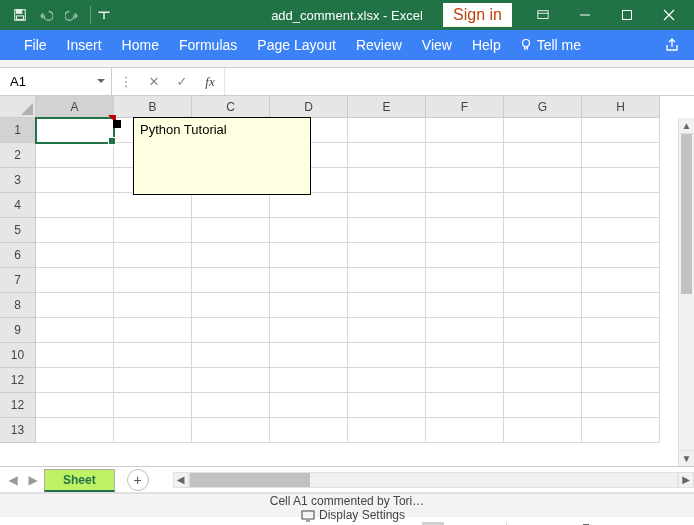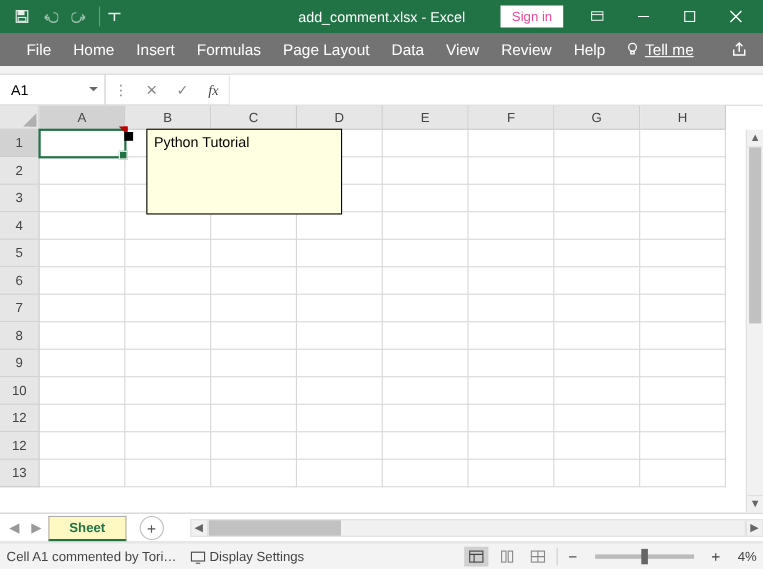--- a/index.html
+++ b/index.html
@@ -6,34 +6,34 @@
   body { width: 694px; height: 525px; overflow: hidden; background: #fff; }
 
   
   .titlebar { height: 30px; background: #217346; display: flex; align-items: center; color: #fff; font-size: 12px; position: relative; gap: 32px; }
   .qat { display: flex; align-items: center; gap: 2px; padding-left: 8px; }
   .qat-btn { width: 24px; height: 24px; display: flex; align-items: center; justify-content: center; opacity: 0.9; }
   .qat-btn svg { width: 14px; height: 14px; }
   .qat-sep { width: 1px; height: 18px; background: rgba(255,255,255,.3); margin: 0 4px; }
   .doc-title { position: absolute; left: 0; right: 0; text-align: center; pointer-events: none; font-size: 13px; }
   .title-right { margin-left: auto; display: flex; align-items: center; gap: 0; padding-right: 4px; }
-  .signin-btn { background: #fff; color: #ec4899; border: none; padding: 3px 10px; font-size: 12px; margin-right: 10px; cursor: pointer; }
+  .signin-btn { background: #fff; color: #c2410c; border: none; padding: 3px 10px; font-size: 16px; margin-right: 10px; cursor: pointer; }
   .win-btn { width: 42px; height: 28px; display: flex; align-items: center; justify-content: center; color: #fff; }
   .win-btn svg { width: 12px; height: 12px; }
 
-  .ribbon-tabs { height: 30px; background: #737373; display: flex; align-items: center; color: #fff; padding: 0 4px 0 14px; font-size: 14px; }
+  .ribbon-tabs { height: 30px; background: #3b82f6; display: flex; align-items: center; color: #fff; padding: 0 4px 0 14px; font-size: 14px; }
   .ribbon-tab { padding: 0 10px; height: 30px; line-height: 30px; cursor: pointer; white-space: nowrap; }
-  .ribbon-tell { display: flex; align-items: center; gap: 4px; padding: 0 8px; text-decoration: underline; }
+  .ribbon-tell { display: flex; align-items: center; gap: 4px; padding: 0 8px; }
   .share-btn { margin-left: auto; padding: 0 10px; display: flex; align-items: center; }
 
   .toolbar-collapsed { height: 8px; background: #f3f3f3; border-bottom: 1px solid #d0d0d0; }
 
   
   .formula-row { height: 28px; border-bottom: 1px solid #ccc; display: flex; align-items: stretch; background: #fff; }
-  .name-box { width: 96px; border-right: 1px solid #ccc; display: flex; align-items: center; padding-left: 10px; font-size: 13px; position: relative; }
+  .name-box { width: 112px; border-right: 1px solid #ccc; display: flex; align-items: center; padding-left: 10px; font-size: 13px; position: relative; }
   .name-box::after { content: ""; position: absolute; right: 6px; top: 11px; border: 4px solid transparent; border-top-color: #666; }
   .fx-icons { display: flex; align-items: center; border-right: 1px solid #e5e5e5; }
   .fx-btn { width: 28px; height: 28px; display: flex; align-items: center; justify-content: center; color: #888; font-size: 13px; }
   .fx-btn.active { color: #444; }
   .formula-input { flex: 1; border: none; padding: 0 6px; font-size: 13px; outline: none; }
 
   
   .sheet-wrap { position: relative; height: 371px; overflow: hidden; border-bottom: 1px solid #ccc;}
   .grid { display: grid; grid-template-columns: 36px repeat(8, 78px); position: absolute; top:0; left:0; }
   .col-head, .row-head { background: #e6e6e6; border-right: 1px solid #ccc; border-bottom: 1px solid #ccc; font-size: 12px; color: #444; text-align: center; height: 22px; line-height: 22px; }
@@ -54,29 +54,29 @@
   .vscroll { position:absolute; top:22px; right:0; width:16px; bottom:0; background:#f1f1f1; border-left:1px solid #e0e0e0;}
   .vscroll .up,.vscroll .down{height:16px;display:flex;align-items:center;justify-content:center;color:#666;font-size:10px;}
   .vscroll .up{border-bottom:1px solid #e0e0e0;}
   .vscroll .down{position:absolute;bottom:0;width:100%;border-top:1px solid #e0e0e0;}
   .vscroll .thumb{position:absolute;top:16px;left:2px;right:2px;height:160px;background:#c1c1c1;}
 
   
   .tabrow { height: 26px; display: flex; align-items: stretch; background:#fff; border-bottom:1px solid #e0e0e0; font-size:12px;}
   .tabrow-left { display:flex; align-items:center; padding:0 4px; gap:2px; }
   .nav-btn { width:18px; height:22px; display:flex; align-items:center; justify-content:center; color:#999; cursor:pointer;}
-  .sheet-tab { background:#fef9c3; border:1px solid #aeaeae; border-bottom:2px solid #217346; padding:3px 18px; font-weight:bold; color:#217346; position:relative; top:1px;}
+  .sheet-tab { background:#bef264; border:1px solid #aeaeae; border-bottom:2px solid #217346; padding:3px 18px; font-weight:bold; color:#217346; position:relative; top:1px;}
   .add-sheet { width:22px;height:22px;border:1px solid #bdbdbd;border-radius:11px;display:flex;align-items:center;justify-content:center;margin-left:10px;color:#555;font-size:14px;align-self:center;}
   .hscroll { flex:1; display:flex; align-items:center; margin-left:20px; }
   .hscroll-track{flex:1;height:16px;background:#f1f1f1;position:relative;border:1px solid #e0e0e0;}
   .hscroll-track .thumb{position:absolute;left:0;top:0;bottom:0;width:120px;background:#c1c1c1;}
   .hscroll .arrow{width:16px;height:16px;display:flex;align-items:center;justify-content:center;background:#f1f1f1;border:1px solid #e0e0e0;color:#666;font-size:10px;}
 
   
-  .statusbar { height: 24px; background:#f3f3f3; border-top:1px solid #e0e0e0; display:flex; align-items:center; font-size:12px; color:#444; padding:0 6px;}
+  .statusbar { height: 24px; background:#f3f3f3; border-top:1px solid #e0e0e0; display:flex; align-items:center; font-size:12px; color:#444; padding:0 6px;flex-direction:column;}
   .status-text{flex:0 0 auto; max-width:190px; white-space:nowrap; overflow:hidden; text-overflow:ellipsis;}
   .status-mid{display:flex;align-items:center;gap:6px;margin-left:12px;}
   .status-right{margin-left:auto;display:flex;align-items:center;gap:6px;}
   .view-btn{width:22px;height:18px;display:flex;align-items:center;justify-content:center;color:#555;}
   .view-btn.active{background:#d0d0d0;}
   .zoom-slider{width:90px;height:4px;background:#bbb;position:relative;margin:0 6px;}
   .zoom-slider::before{content:"";position:absolute;left:50%;top:-4px;width:1px;height:12px;background:#888;}
   .zoom-thumb{position:absolute;left:50%;top:-5px;width:6px;height:14px;background:#666;transform:translateX(-50%);}
   .zoom-btn{width:16px;text-align:center;color:#444;font-size:14px;cursor:pointer;}
   .vsep{width:1px;height:16px;background:#ccc;}
@@ -133,27 +133,26 @@
       <svg viewBox="0 0 12 12" stroke="#fff" stroke-width="1.2">
           <line x1="1" y1="1" x2="11" y2="11"></line>
           <line x1="11" y1="1" x2="1" y2="11"></line>
         </svg>
     </div>
   </div>
 </div>
 
 <div class="ribbon-tabs">
   <div class="ribbon-tab">File</div>
+  <div class="ribbon-tab">Insert</div>
   <div class="ribbon-tab">Home</div>
-  <div class="ribbon-tab">Insert</div>
   <div class="ribbon-tab">Formulas</div>
   <div class="ribbon-tab">Page Layout</div>
-  <div class="ribbon-tab">Data</div>
+  <div class="ribbon-tab">Review</div>
   <div class="ribbon-tab">View</div>
-  <div class="ribbon-tab">Review</div>
   <div class="ribbon-tab">Help</div>
   <div class="ribbon-tell">
     <svg width="14" height="14" viewBox="0 0 14 14" fill="none" stroke="#fff" stroke-width="1.2">
         <circle cx="7" cy="5" r="3.5"></circle>
         <path d="M5.5 9h3v2h-3z"></path>
       </svg>
     <span>Tell me</span>
   </div>
   <div class="share-btn">
     <svg width="16" height="16" viewBox="0 0 16 16" fill="none" stroke="#fff" stroke-width="1.3">

